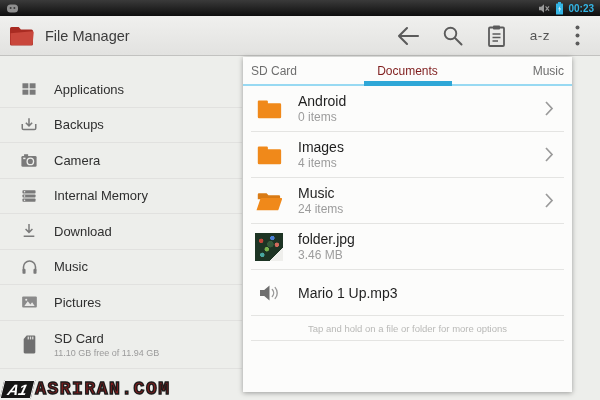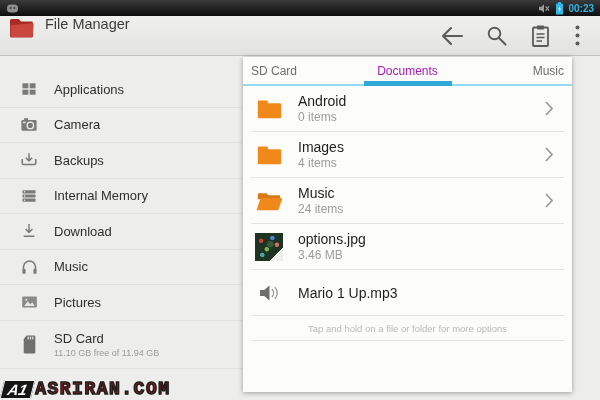--- a/index.html
+++ b/index.html
@@ -13,21 +13,21 @@
   .status-bar {
     height:16px; background:linear-gradient(#3a3a3a,#0e0e0e);
     display:flex; align-items:center; padding:0 6px;
   }
   .sb-spacer { flex:1; }
   .sb-time { color:#33b5e5; font-size:10px; font-weight:bold; margin-left:4px; }
   .sb-ic { display:flex; align-items:center; margin-left:5px; }
   
   .app-bar {
     height:40px; background:linear-gradient(#f0f0ee,#e2e2e0);
-    border-bottom:1px solid #c2c2c0; display:flex; padding:0 8px;
+    border-bottom:1px solid #c2c2c0; display:flex; align-items:center; padding:0 8px;
   }
   .app-title { font-size:14.5px; color:#3c3c3c; margin-left:10px; }
   .ab-spacer { flex:1; }
   .ab-action {
     width:44px; height:100%; display:flex; align-items:center; justify-content:center;
     cursor:pointer;
   }
   .az-label { font-size:13.5px; color:#555; letter-spacing:0.5px; }
   
   .content { position:absolute; top:56px; left:0; right:0; bottom:0; background:#edeeeb; }
@@ -45,21 +45,21 @@
   
   .card {
     position:absolute; left:243px; top:1px; width:329px; height:335px;
     background:#fcfcfb; box-shadow:0 1px 5px rgba(0,0,0,0.35);
   }
   .tabbar { height:29px; display:flex; border-bottom:2px solid #98d9f2; position:relative; }
   .tab { flex:1; display:flex; align-items:center; font-size:12px; color:#6e6e6e; padding:0 8px; cursor:pointer; }
   .tab.t-left  { justify-content:flex-start; }
   .tab.t-center{ justify-content:center; }
   .tab.t-right { justify-content:flex-end; }
-  .tab.active { color:#a21caf; }
+  .tab.active { color:#7f1d1d; }
   .active-underline {
     position:absolute; bottom:-2px; left:50%; transform:translateX(-50%);
     width:88px; height:5px; background:#2fa7d7;
   }
   .frow { height:45px; display:flex; align-items:center; padding:0 10px; cursor:pointer; }
   .ficon { width:32px; height:32px; margin-right:13px; flex:none; display:flex; align-items:center; justify-content:center; }
   .fcol { display:flex; flex-direction:column; }
   .fname { font-size:14px; color:#1f1f1f; }
   .fmeta { font-size:12px; color:#9c9c9c; margin-top:1px; }
   .chev { margin-left:auto; margin-right:8px; display:flex; }
@@ -149,20 +149,23 @@
     </div>
     <div class="ab-action">
       <span>
         <svg width="21" height="24" viewBox="0 0 21 24">
             <rect x="3" y="3.5" width="15" height="18.5" rx="1" fill="none" stroke="#5b5b5b" stroke-width="1.8"></rect>
             <rect x="7" y="1.5" width="7" height="4" rx="0.8" fill="#5b5b5b"></rect>
             <path d="M6.5 10 h8 M6.5 13.5 h8 M6.5 17 h5.5" stroke="#5b5b5b" stroke-width="1.3"></path>
           </svg>
       </span>
     </div>
+    <div class="ab-action">
+      <span class="az-label">a-z</span>
+    </div>
     <div class="ab-action" style="width:30px">
       <span>
         <svg width="5" height="21" viewBox="0 0 5 21">
             <circle cx="2.5" cy="2.5" r="2" fill="#5b5b5b"></circle>
             <circle cx="2.5" cy="10.5" r="2" fill="#5b5b5b"></circle>
             <circle cx="2.5" cy="18.5" r="2" fill="#5b5b5b"></circle>
           </svg>
       </span>
     </div>
   </div>
@@ -180,38 +183,38 @@
                 <rect x="3" y="11.8" width="7.2" height="6.2"></rect>
                 <rect x="11.8" y="11.8" width="7.2" height="6.2"></rect>
               </g>
             </svg>
         </span>
         <span class="slabel">Applications</span>
       </div>
 
       <div class="srow">
         <span class="sicon">
+          <svg width="20" height="18" viewBox="0 0 22 20">
+              <path d="M3.5 9 v4.5 a1.5 1.5 0 0 0 1.5 1.5 h12 a1.5 1.5 0 0 0 1.5 -1.5 V9" fill="none" stroke="#7a7a7a" stroke-width="1.7"></path>
+              <path d="M11 2.5 v7.5 M7.5 7.5 l3.5 3.5 3.5 -3.5" fill="none" stroke="#7a7a7a" stroke-width="1.7"></path>
+            </svg>
+        </span>
+        <span class="slabel">Backups</span>
+      </div>
+
+      <div class="srow">
+        <span class="sicon">
           <svg width="20" height="17" viewBox="0 0 22 19">
               <rect x="5.5" y="2.5" width="4.5" height="3" fill="#7a7a7a"></rect>
               <rect x="2.5" y="4.5" width="17" height="12" rx="1.5" fill="#7a7a7a"></rect>
               <circle cx="12.5" cy="10.5" r="3.6" fill="none" stroke="#edeeeb" stroke-width="1.5"></circle>
               <rect x="4.5" y="6.3" width="2.6" height="1.7" fill="#edeeeb"></rect>
             </svg>
         </span>
         <span class="slabel">Camera</span>
-      </div>
-
-      <div class="srow">
-        <span class="sicon">
-          <svg width="20" height="18" viewBox="0 0 22 20">
-              <path d="M3.5 9 v4.5 a1.5 1.5 0 0 0 1.5 1.5 h12 a1.5 1.5 0 0 0 1.5 -1.5 V9" fill="none" stroke="#7a7a7a" stroke-width="1.7"></path>
-              <path d="M11 2.5 v7.5 M7.5 7.5 l3.5 3.5 3.5 -3.5" fill="none" stroke="#7a7a7a" stroke-width="1.7"></path>
-            </svg>
-        </span>
-        <span class="slabel">Backups</span>
       </div>
 
       <div class="srow">
         <span class="sicon">
           <svg width="18" height="18" viewBox="0 0 22 22">
               <g fill="#7a7a7a">
                 <rect x="3" y="4" width="16" height="3.8" rx="0.9"></rect>
                 <rect x="3" y="9.1" width="16" height="3.8" rx="0.9"></rect>
                 <rect x="3" y="14.2" width="16" height="3.8" rx="0.9"></rect>
               </g>
@@ -345,21 +348,21 @@
               </svg>
           </span>
         </div>
         <div class="divider"></div>
 
         <div class="frow">
           <span class="ficon">
             <span class="thumb"></span>
           </span>
           <span class="fcol">
-            <span class="fname">options.jpg</span>
+            <span class="fname">folder.jpg</span>
             <span class="fmeta">3.46 MB</span>
           </span>
         </div>
         <div class="divider"></div>
 
         <div class="frow">
           <span class="ficon">
             <svg width="26" height="26" viewBox="0 0 26 26">
                 <path d="M4 10 h4.2 l5.3 -4.4 v14.8 l-5.3 -4.4 H4 Z" fill="#6e6e6e"></path>
                 <path d="M16.3 9.6 a5 5 0 0 1 0 6.8 M19.2 7.6 a8.2 8.2 0 0 1 0 10.8" fill="none" stroke="#9a9a9a" stroke-width="1.4" stroke-linecap="round"></path>

